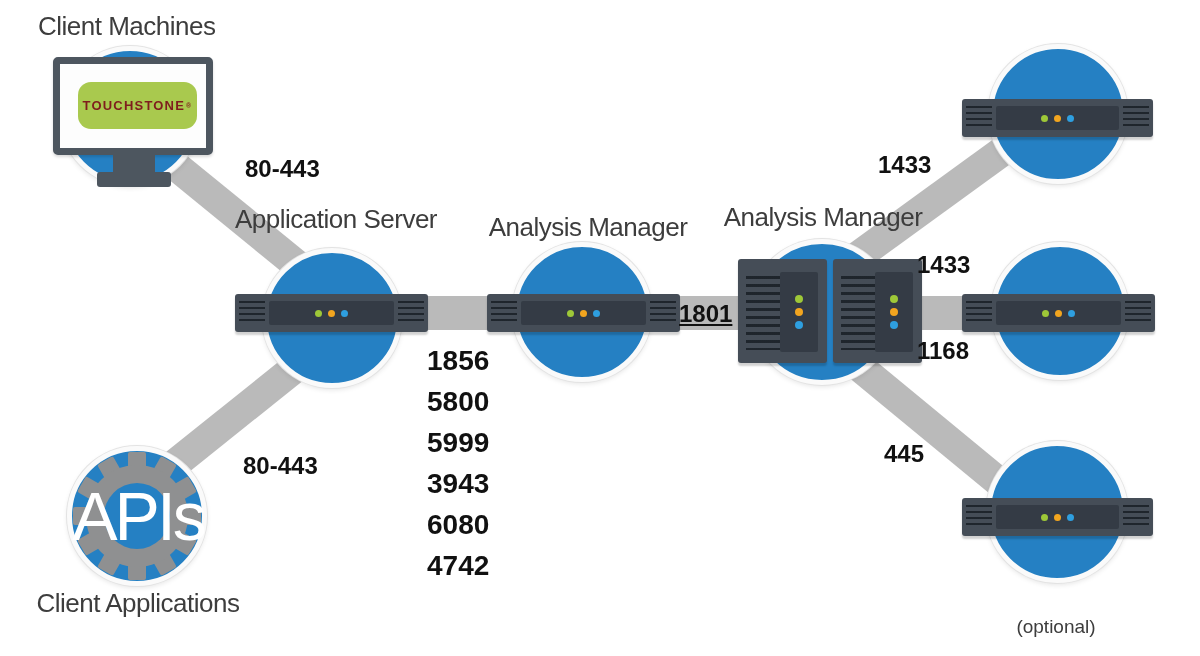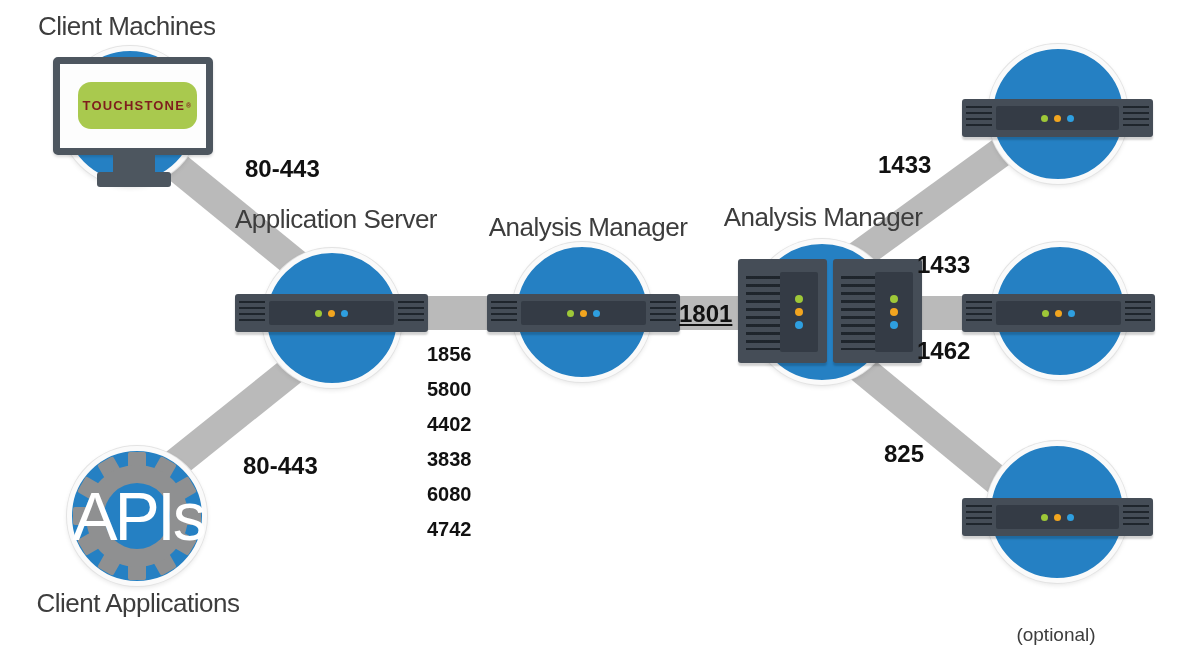--- a/index.html
+++ b/index.html
@@ -83,21 +83,21 @@
   .centered{transform:translateX(-50%);}
   .node-subtitle{
     position:absolute;z-index:4;font-size:19px;line-height:22px;
     white-space:nowrap;color:var(--label_color,#3d3d3d);
   }
   .port{
     position:absolute;z-index:4;font-weight:bold;font-size:24px;line-height:28px;
     color:var(--port_color,#111);white-space:nowrap;
   }
   .port-list{position:absolute;left:427px;top:337px;z-index:4;}
-  .port-list div{font-weight:bold;font-size:20px;line-height:35px;color:var(--port_color,#111);}
+  .port-list div{font-weight:bold;font-size:28px;line-height:35px;color:var(--port_color,#111);margin-top:6px;}
 </style>
 </head>
 <body>
 
 <div class="stage">
 
   <div class="conn diag" style="left:150px;top:130px;width:217px;height:30px;transform:rotate(39.2deg);"></div>
   <div class="conn diag" style="left:170px;top:453px;width:190px;height:30px;transform:rotate(-38.7deg);"></div>
   <div class="conn" style="left:330px;top:296px;width:505px;height:34px;"></div>
   <div class="conn diag" style="left:850px;top:247px;width:200px;height:30px;transform:rotate(-36deg);"></div>
@@ -205,32 +205,32 @@
       <circle r="51"></circle>
     </g>
     <circle r="33" fill="var(--node_blue,#2580c3)"></circle>
   </svg>
   <div class="gear-text">APIs</div>
 
   <div class="node-title" style="left:38px;top:11px;">Client Machines</div>
   <div class="node-title centered" style="left:336px;top:204px;text-align:right;">Application Server</div>
   <div class="node-title centered" style="left:588px;top:212px;">Analysis Manager</div>
   <div class="node-title centered" style="left:823px;top:202px;">Analysis Manager</div>
-  <div class="node-subtitle centered" style="left:1056px;top:616px;margin-top:8px;">(optional)</div>
+  <div class="node-subtitle centered" style="left:1056px;top:616px;">(optional)</div>
   <div class="node-title centered" style="left:138px;top:588px;">Client Applications</div>
 
   <div class="port" style="left:245px;top:155px;">80-443</div>
   <div class="port" style="left:243px;top:452px;">80-443</div>
   <div class="port-list">
     <div>1856</div>
     <div>5800</div>
-    <div>4402</div>
-    <div>3838</div>
+    <div>5999</div>
+    <div>3943</div>
     <div>6080</div>
     <div>4742</div>
   </div>
   <div class="port" style="left:679px;top:300px;text-decoration:underline;">1801</div>
   <div class="port" style="left:878px;top:151px;">1433</div>
   <div class="port" style="left:917px;top:251px;">1433</div>
-  <div class="port" style="left:917px;top:337px;">1462</div>
-  <div class="port" style="left:884px;top:440px;">825</div>
+  <div class="port" style="left:917px;top:337px;">1168</div>
+  <div class="port" style="left:884px;top:440px;">445</div>
 
 </div>
 
 </body></html>

